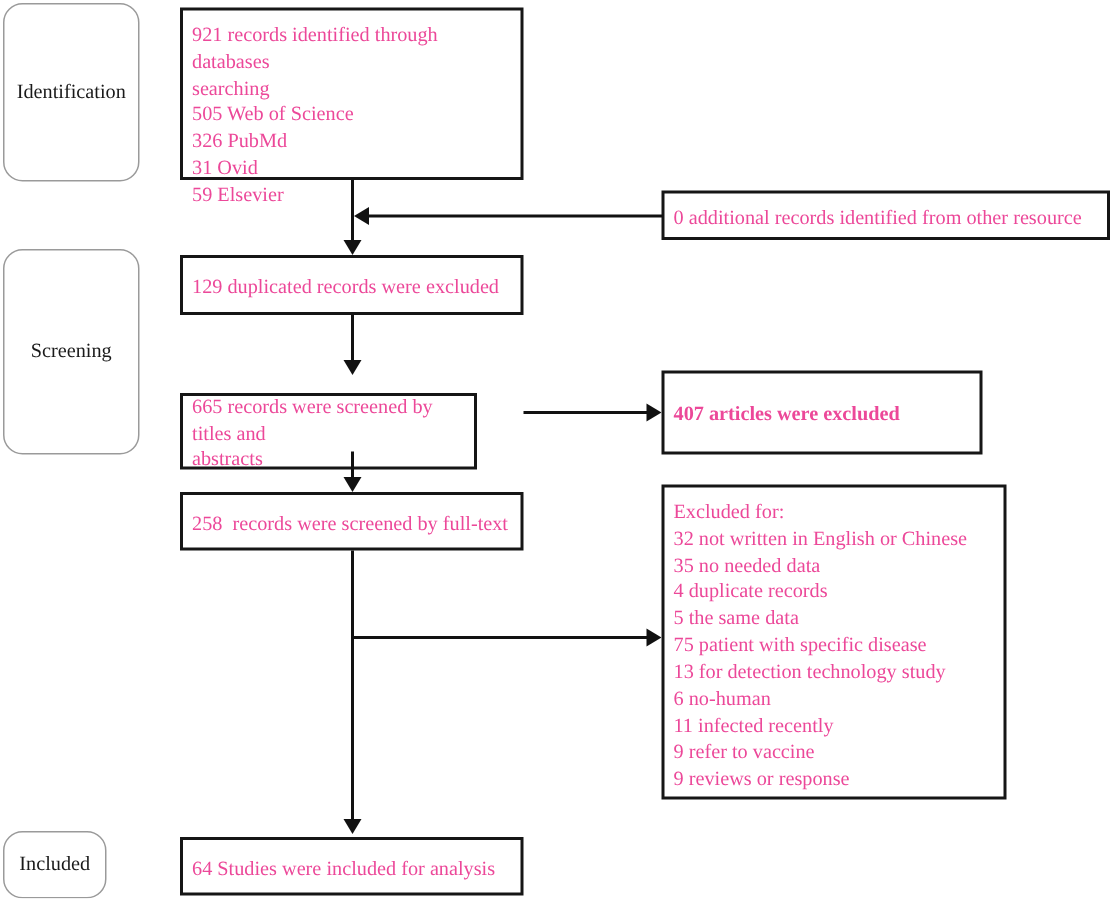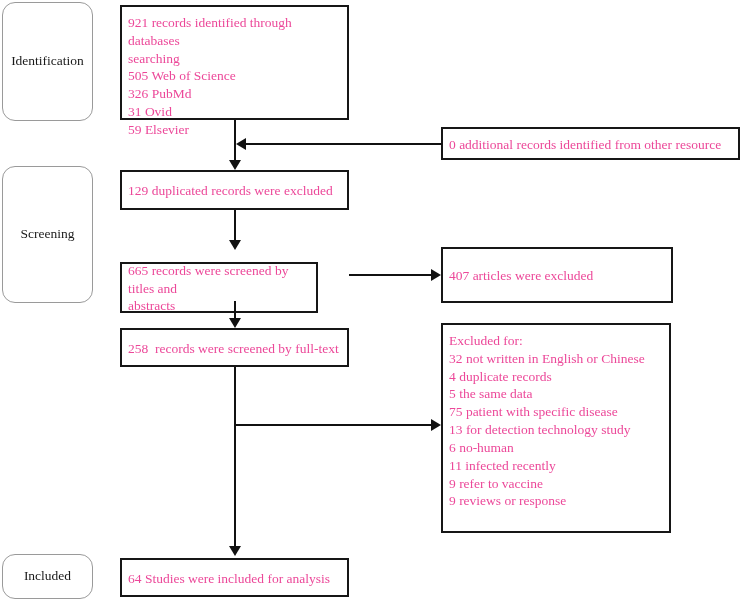--- a/index.html
+++ b/index.html
@@ -98,21 +98,21 @@
 
   <div class="stage-label" style="left:2px; top:166px; width:91px; height:137px;">
     <span>Screening</span>
   </div>
 
   <div class="stage-label" style="left:2px; top:2px; width:91px; height:119px;">
     <span>Identification</span>
   </div>
 
 
-  <div class="stage-label" style="left:2px; top:554px; width:91px; height:45px;">
+  <div class="stage-label" style="left:2px; top:554px; width:69px; height:45px;">
     <span>Included</span>
   </div>
 
   <div class="box top-align" style="left:120px; top:5px; width:229px; height:115px;">
     <span class="line">921 records identified through databases</span>
     <span class="line">searching</span>
     <span class="line">505 Web of Science</span>
     <span class="line">326 PubMd</span>
     <span class="line">31 Ovid</span>
     <span class="line">59 Elsevier</span>
@@ -136,40 +136,41 @@
   <div class="arrow-down" style="left:229px; top:240px;"></div>
 
   <div class="box" style="left:120px; top:250px; width:198px; height:51px;margin-top:12px;">
     <span class="line">665 records were screened by titles and</span>
     <span class="line">abstracts</span>
   </div>
 
   <div class="hline" style="left:349px; top:274px; width:83px;"></div>
   <div class="arrow-right" style="left:431px; top:269px;"></div>
 
-  <div class="box" style="left:441px; top:247px; width:232px; height:56px;">
+  <div class="box" style="left:441px; top:247px; width:214px; height:56px;font-weight:bold;">
     <span class="line">407 articles were excluded</span>
   </div>
 
   <div class="vline" style="left:234px; top:301px; width:2px; height:20px;"></div>
   <div class="arrow-down" style="left:229px; top:318px;"></div>
 
   <div class="box" style="left:120px; top:328px; width:229px; height:39px;">
     <span class="line">258  records were screened by full-text</span>
   </div>
 
   <div class="vline" style="left:234px; top:367px; width:2px; height:181px;"></div>
   <div class="arrow-down" style="left:229px; top:546px;"></div>
 
   <div class="hline" style="left:234px; top:424px; width:198px;"></div>
   <div class="arrow-right" style="left:431px; top:419px;"></div>
 
   <div class="box top-align" style="left:441px; top:323px; width:230px; height:210px;">
     <span class="line">Excluded for:</span>
     <span class="line">32 not written in English or Chinese</span>
+    <span class="line">35 no needed data</span>
     <span class="line">4 duplicate records</span>
     <span class="line">5 the same data</span>
     <span class="line">75 patient with specific disease</span>
     <span class="line">13 for detection technology study</span>
     <span class="line">6 no-human</span>
     <span class="line">11 infected recently</span>
     <span class="line">9 refer to vaccine</span>
     <span class="line">9 reviews or response</span>
   </div>
 

